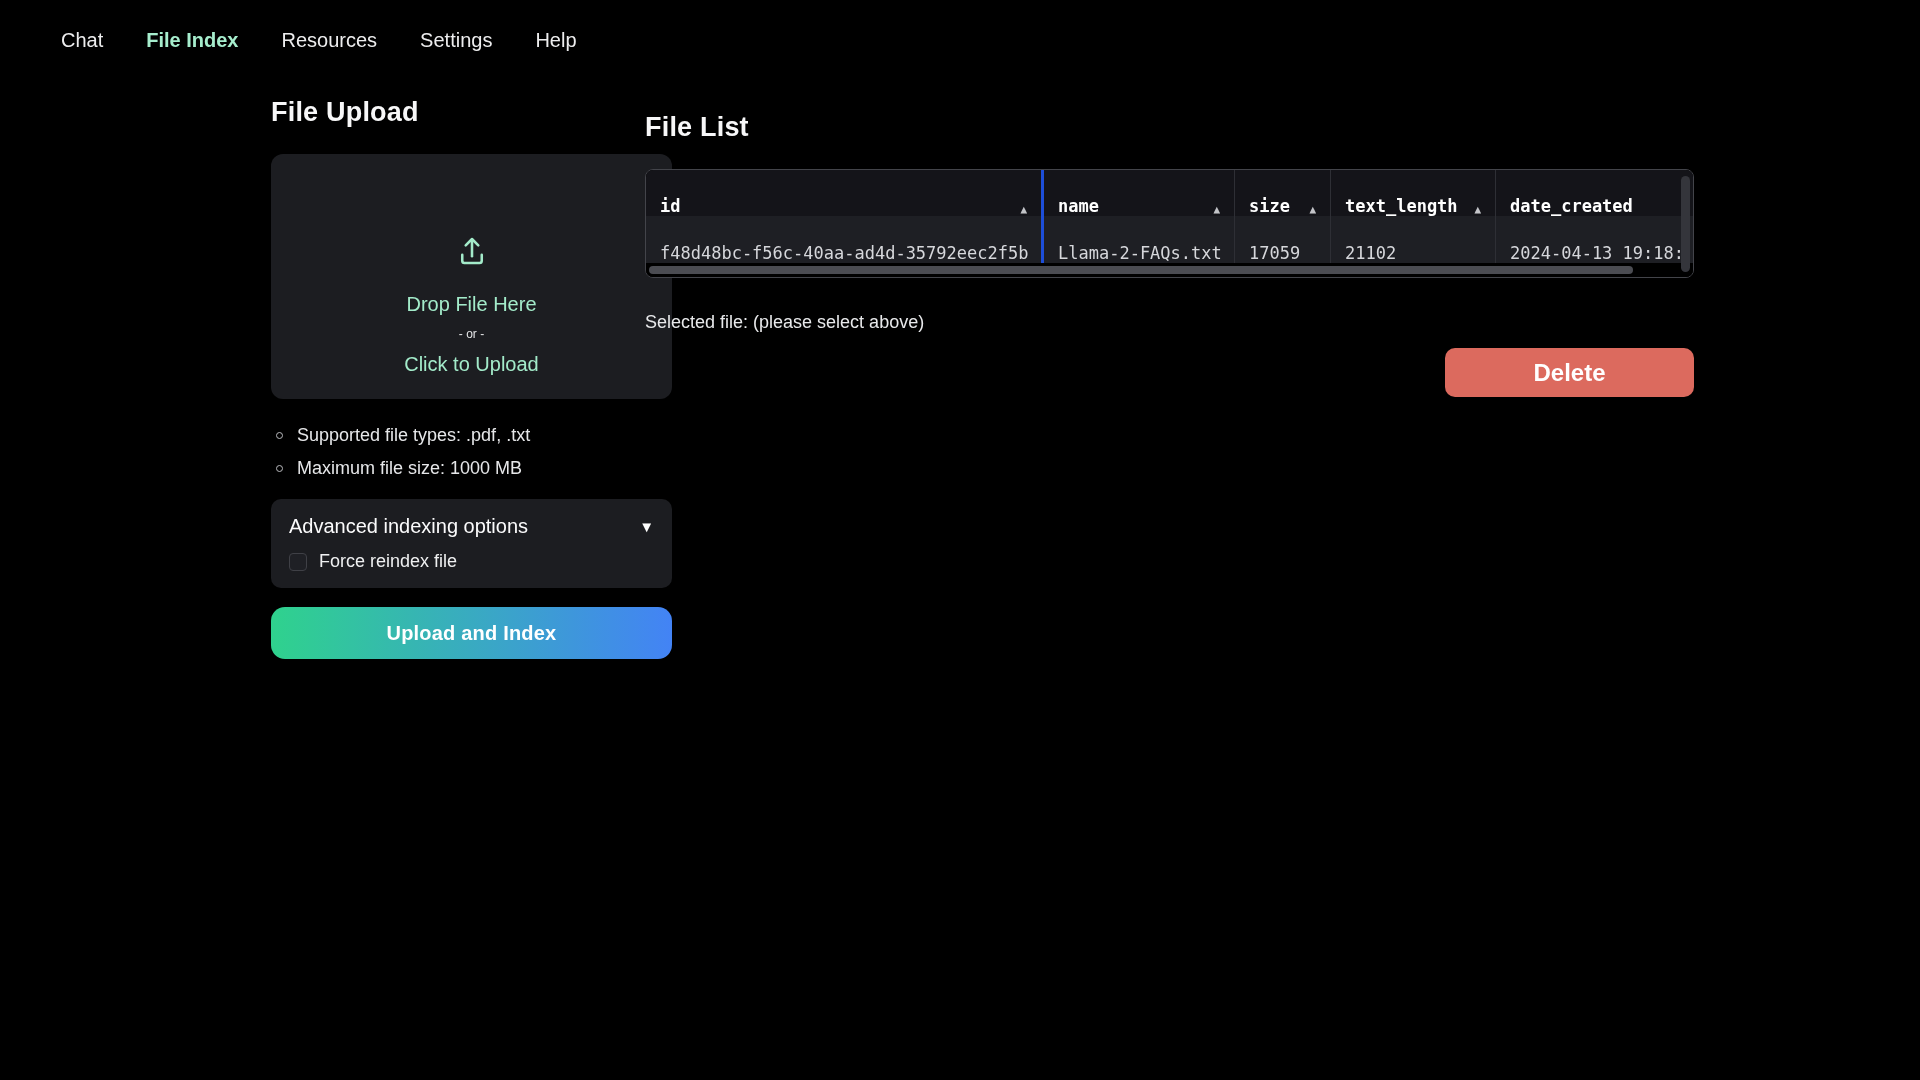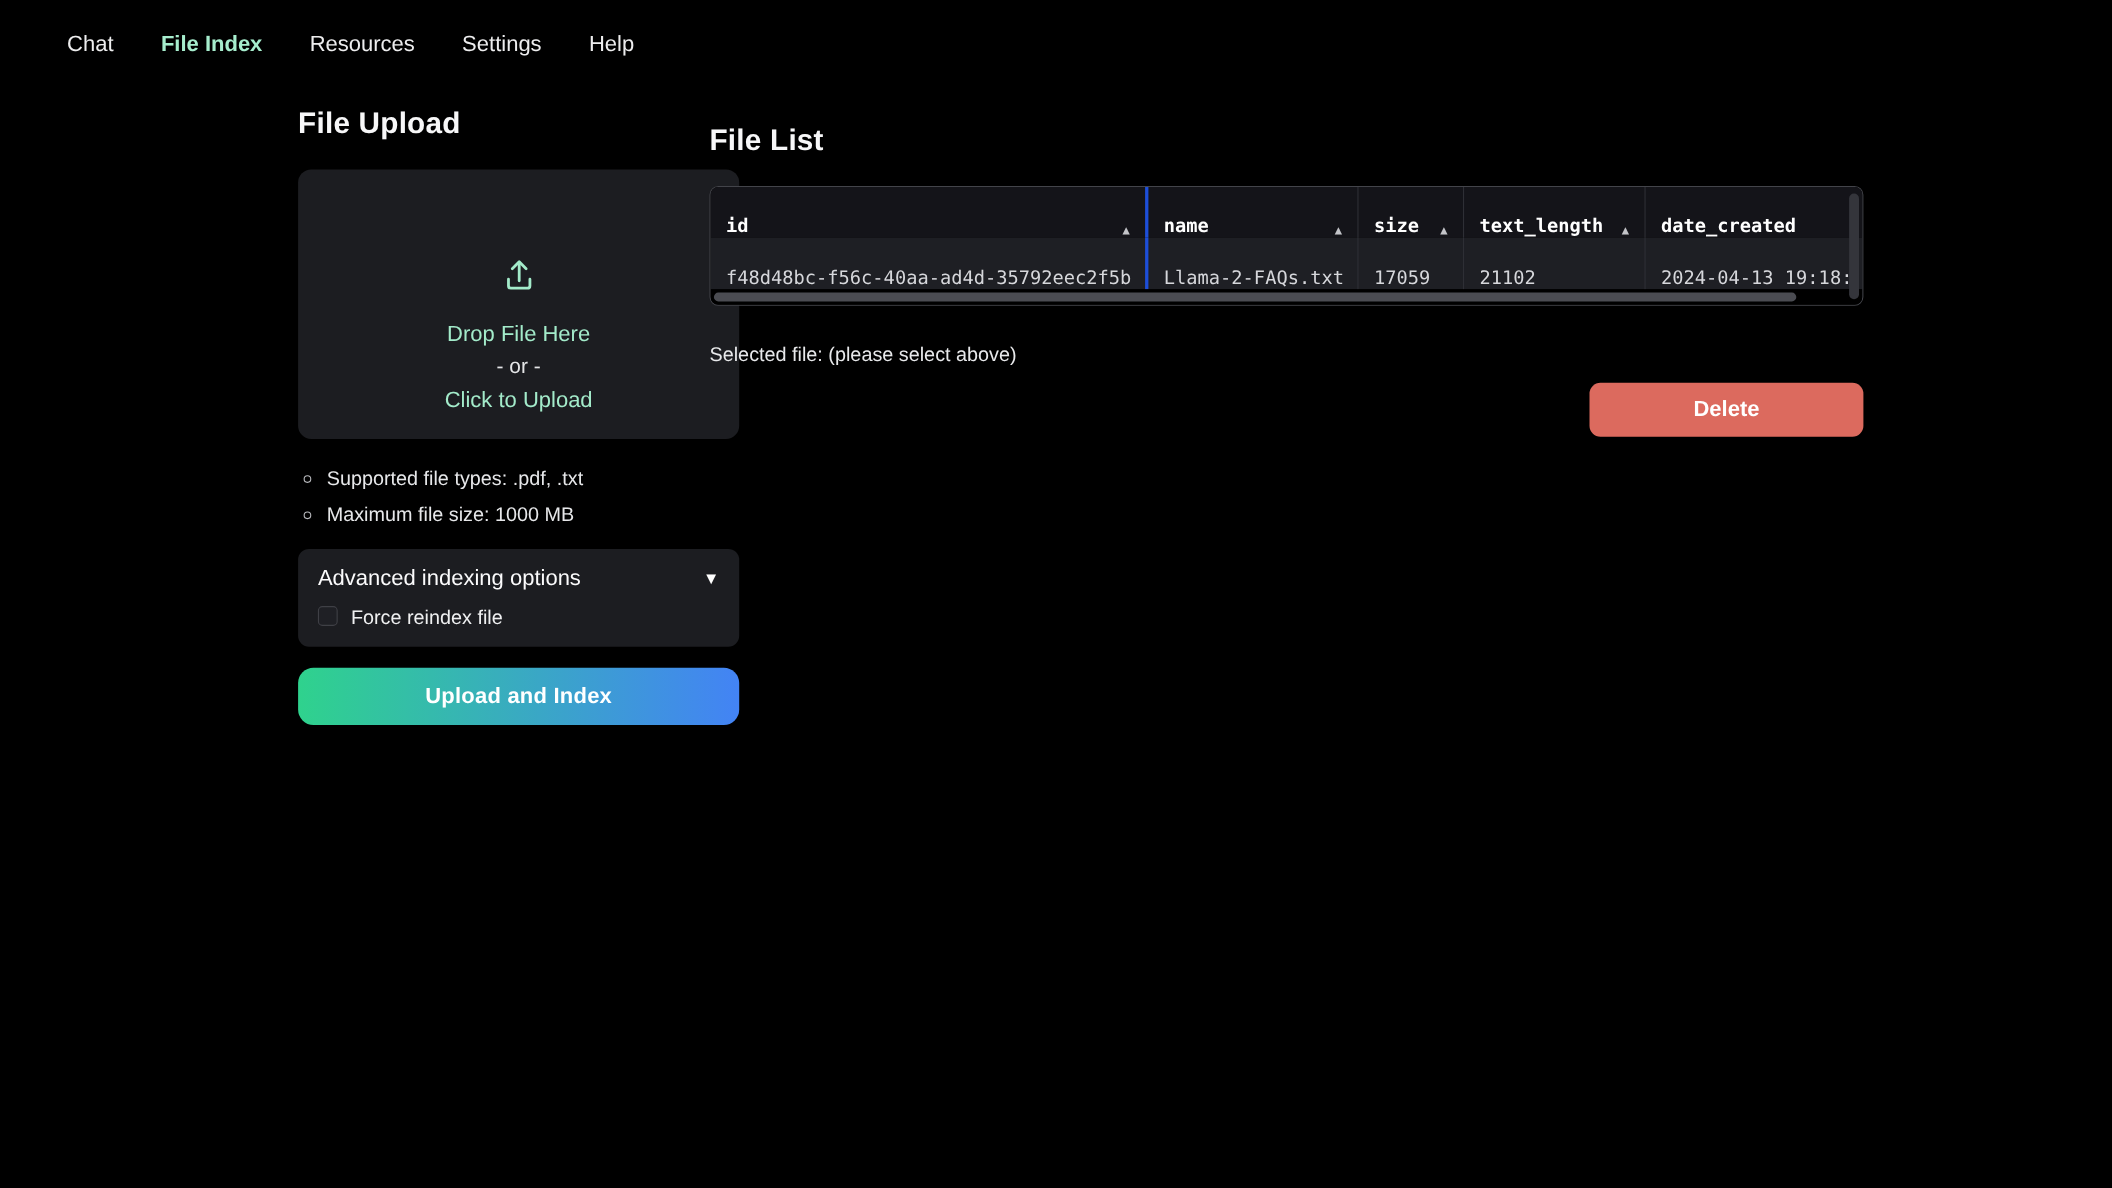--- a/index.html
+++ b/index.html
@@ -17,38 +17,38 @@
   .col-right { position: absolute; left: 645px; top: 109px; width: 1049px; }
   h2.section-title { font-size: 27px; font-weight: bold; color: #f7f7f8;
                      line-height: 36px; margin-bottom: 24px; letter-spacing: .2px; }
 
   
   .dropzone { height: 245px; background: #1c1d21; border-radius: 12px;
               display: flex; flex-direction: column; align-items: center;
               justify-content: center; padding-top: 58px; cursor: pointer; }
   .dz-icon { margin-bottom: 16px; }
   .dz-drop  { font-size: 20px; color: #a3ebca; line-height: 30px; }
-  .dz-or    { font-size: 19px; color: #e4e5e7; line-height: 30px; }
+  .dz-or    { font-size: 12px; color: #e4e5e7; line-height: 30px; }
   .dz-click { font-size: 20px; color: #a3ebca; line-height: 30px; cursor: pointer; }
 
   
   .notes { margin-top: 20px; }
   .note-line { display: flex; align-items: center; height: 33px; padding-left: 5px;
                font-size: 18px; color: #e6e7e9; }
   .bullet { width: 7px; height: 7px; border: 1.5px solid #b9babe; border-radius: 50%;
             margin-right: 14px; flex: 0 0 auto; }
 
   
   .advanced { margin-top: 14px; height: 89px; background: #1c1d21; border-radius: 10px;
               padding: 16px 18px 14px 18px; }
   .adv-head { display: flex; align-items: center; justify-content: space-between;
               cursor: pointer; }
   .adv-title { font-size: 20px; color: #fbfbfc; }
   .adv-caret { font-size: 15px; color: #ffffff; }
-  .adv-check-row { margin-top: 13px; display: flex; align-items: flex-start; }
+  .adv-check-row { margin-top: 13px; display: flex; align-items: center; }
   .checkbox { width: 18px; height: 18px; border: 1.5px solid #3f4046; background: #1f2025;
               border-radius: 4px; margin-right: 12px; cursor: pointer; }
   .check-label { font-size: 18px; color: #eff0f1; }
 
   
   .submit-btn { margin-top: 19px; width: 401px; height: 52px; border: none; cursor: pointer;
                 border-radius: 14px; background: linear-gradient(90deg, #2fd28d 0%, #4383f5 100%);
                 color: #ffffff; font-size: 20px; font-weight: bold;
                 font-family: "Liberation Sans", sans-serif; letter-spacing: .2px; }
 
@@ -71,21 +71,21 @@
   .hscroll { height: 14px; background: #000; position: relative; }
   .hscroll .thumb { position: absolute; left: 3px; top: 3px; height: 8px; width: 94%;
                     background: #4b4c52; border-radius: 4px; cursor: pointer; }
   .vscroll { position: absolute; right: 3px; top: 6px; height: 96px; width: 9px;
              background: #34353b; border-radius: 5px; cursor: pointer; }
 
   
   .selected-note { margin-top: 32px; font-size: 18px; color: #e8e9eb; line-height: 24px; }
   .delete-btn { display: block; margin-left: auto; margin-top: 14px; width: 249px; height: 49px;
                 border: none; border-radius: 10px; background: #dc6a5e; color: #ffffff;
-                font-size: 20px; font-weight: bold; font-family: "Liberation Sans", sans-serif;
+                font-size: 24px; font-weight: bold; font-family: "Liberation Sans", sans-serif;
                 cursor: pointer; }
 </style>
 </head>
 <body>
 
 <nav class="nav">
   <span class="tab">Chat</span>
   <span class="tab active">File Index</span>
   <span class="tab">Resources</span>
   <span class="tab">Settings</span>

